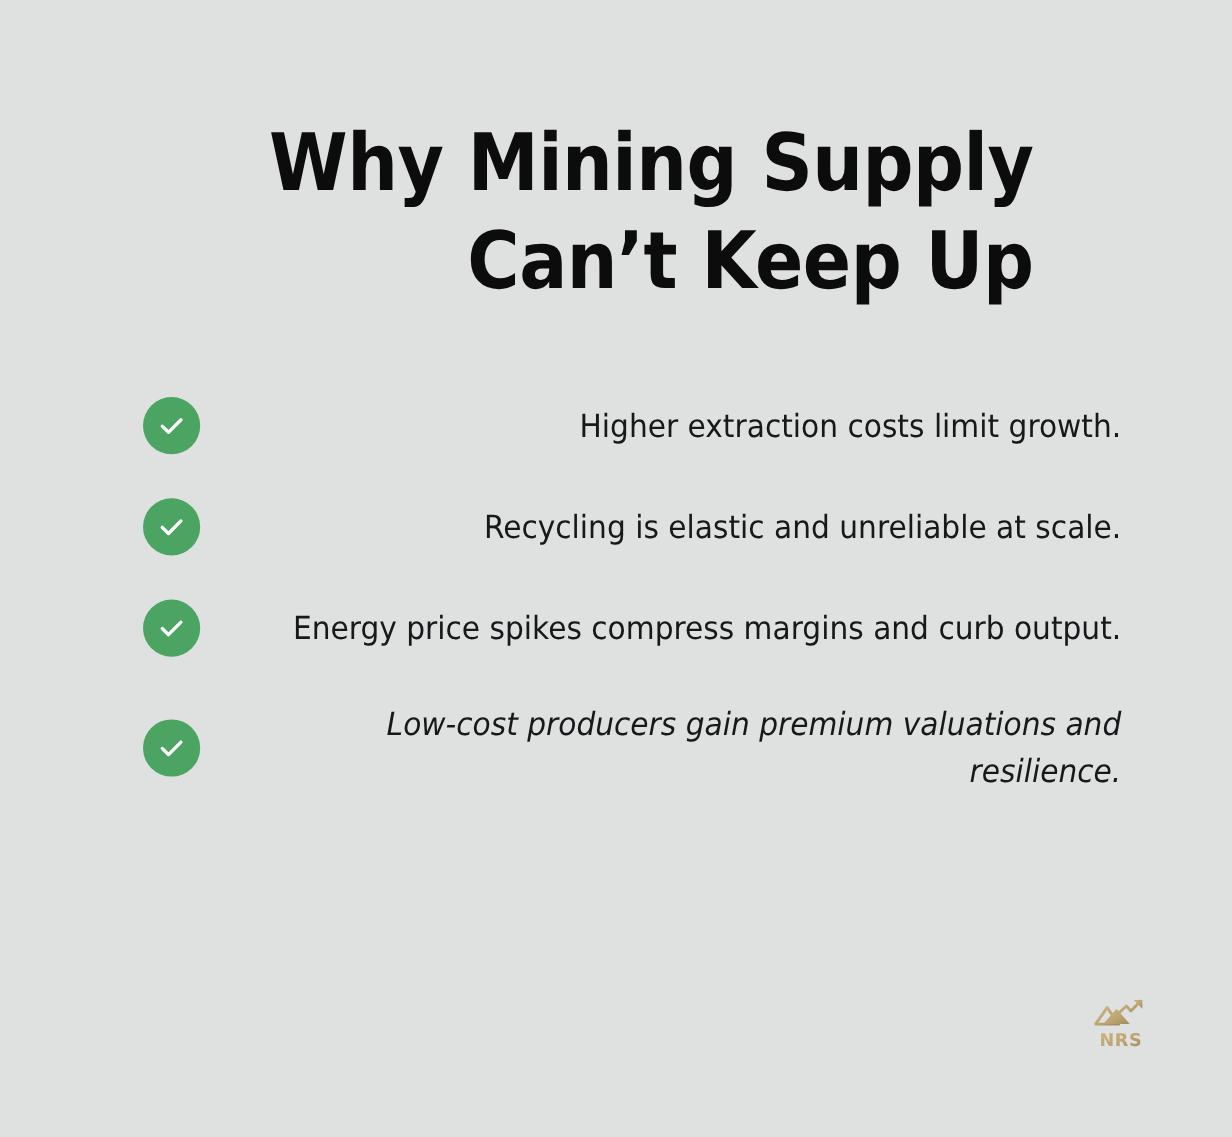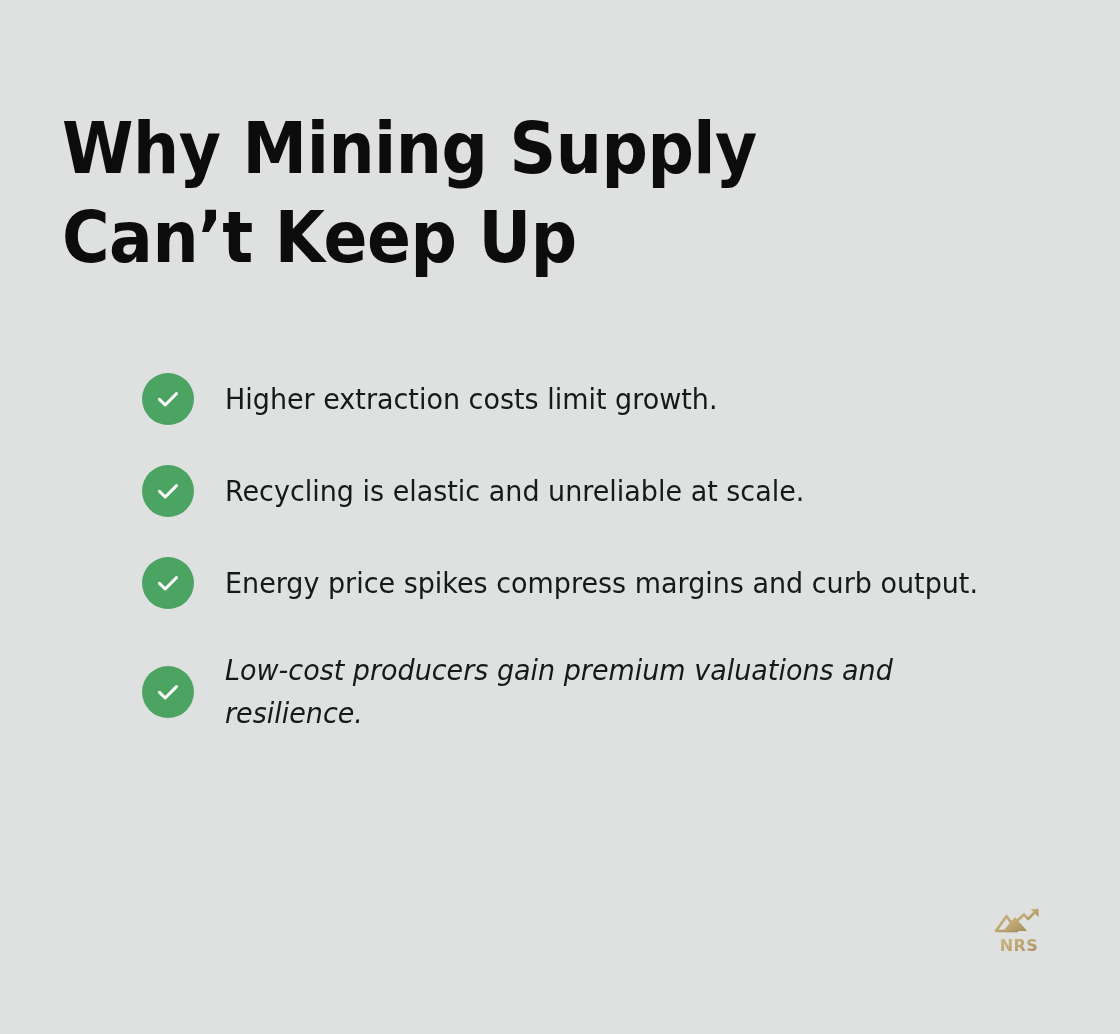--- a/index.html
+++ b/index.html
@@ -14,20 +14,21 @@
     font-family: "Liberation Sans", sans-serif;
     overflow: hidden;
   }
 
   .slide {
     position: relative;
     width: 1120px;
     height: 1034px;
     background: #dfe0e0;
     box-sizing: border-box;
+    text-align: right;
   }
 
   
   .title {
     position: absolute;
     left: 62px;
     top: 104px;
     width: 975px;
     margin: 0;
     font-family: "DejaVu Sans", sans-serif;
@@ -40,21 +41,21 @@
     transform-origin: left top;
     white-space: pre-wrap;
   }
 
   
   .bullet-list {
     position: absolute;
     left: 130px;
     top: 361px;
     width: 950px;
-    margin: 12px;
+    margin: 0;
     padding: 0;
     list-style: none;
   }
 
   .bullet-item {
     display: flex;
     align-items: center;
     min-height: 52px;
     margin-bottom: 40px;
   }

